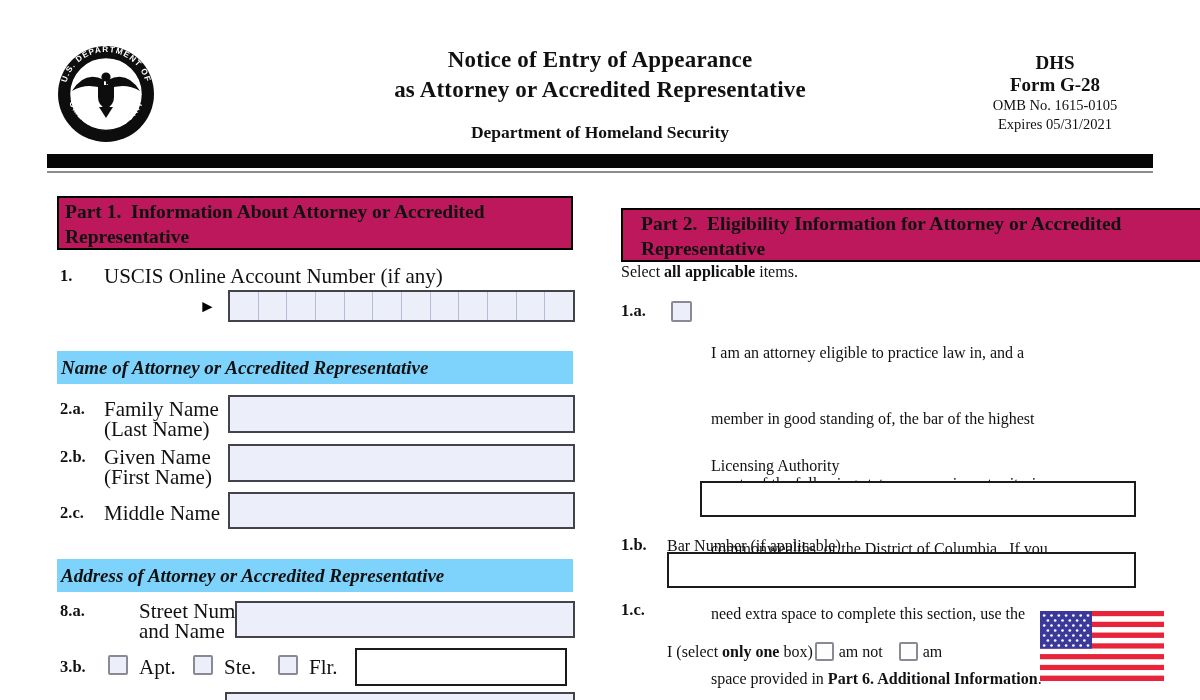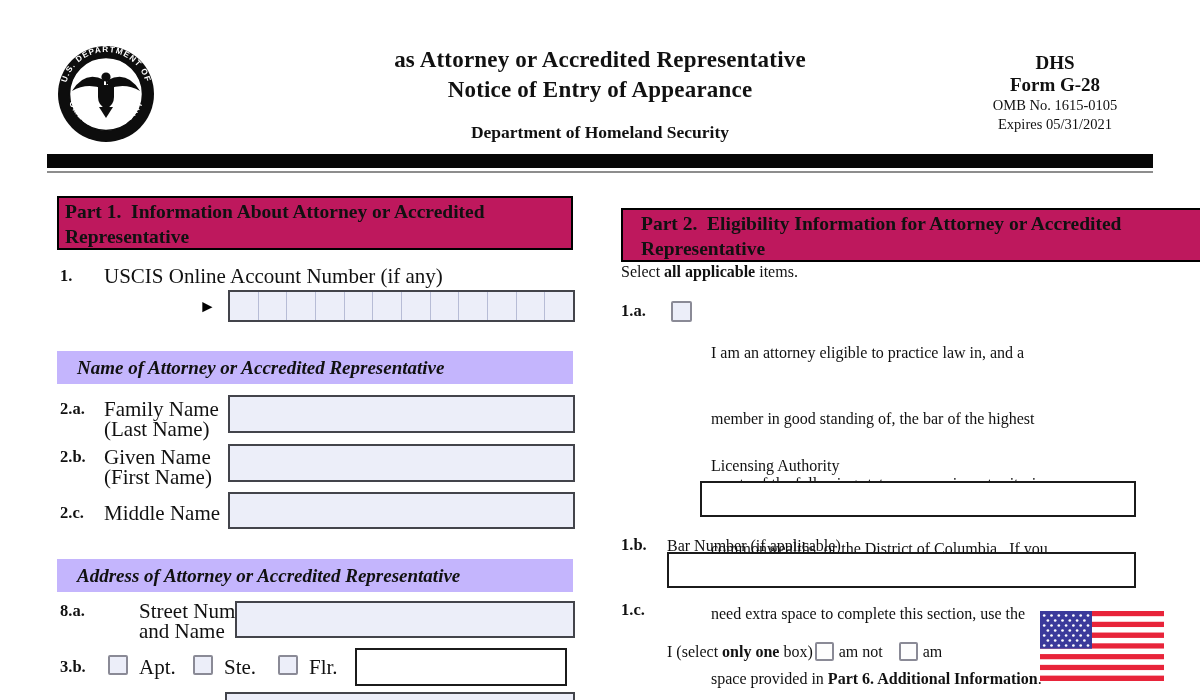--- a/index.html
+++ b/index.html
@@ -14,22 +14,22 @@
   .form-meta { text-align:center; line-height:20px; }
   .form-meta .big { font-size:19px; font-weight:bold; line-height:22px; }
   .form-meta .small { font-size:14.5px; line-height:19px; }
 
   .black-bar { background:#070707; }
   .gray-line { background:#8d8d8d; }
 
   
   .part-h { background:#be185d; border:2px solid #000; font-weight:bold; font-size:19.5px;
             line-height:25px; padding:1px 6px; white-space:pre-wrap; }
-  .band { background:#c4b5fd; font-style:italic; font-weight:bold; font-size:19px;
-          padding-left:20px; line-height:33px; }
+  .band { background:#7dd3fc; font-style:italic; font-weight:bold; font-size:19px;
+          padding-left:4px; line-height:33px; }
 
   
   .num { font-weight:bold; font-size:16.5px; }
   .lbl { font-size:21px; line-height:20px; }
   .body-txt { font-size:16px; line-height:21.7px; white-space:pre-wrap; }
   .b { font-weight:bold; }
 
   
   .inp { background:#ECEEF9; border:2px solid #43444B; }
   .inp.white { background:#ffffff; border-color:#1b1b1b; }
@@ -68,22 +68,22 @@
         <path d="M84,47 Q71,26 52,36 L52,45 Q69,38 84,47 Z"></path>
         <circle cx="50" cy="33" r="4.6"></circle>
         <path d="M50,36 L54,39 L50,41 Z"></path>
         <path d="M42,41 h16 v12 q0,8 -8,12 q-8,-4 -8,-12 Z"></path>
         <path d="M43,63 L50,74 L57,63 Z"></path>
       </g>
     </svg>
   </div>
 
   <div class="abs title-block" style="left:300px; top:45px; width:600px;">
+    <div class="title-line">Notice of Entry of Appearance</div>
     <div class="title-line">as Attorney or Accredited Representative</div>
-    <div class="title-line">Notice of Entry of Appearance</div>
     <div class="subtitle">Department of Homeland Security</div>
   </div>
 
   <div class="abs form-meta" style="left:955px; top:52px; width:200px;">
     <div class="big">DHS</div>
     <div class="big">Form G-28</div>
     <div class="small">OMB No. 1615-0105</div>
     <div class="small">Expires 05/31/2021</div>
   </div>
 

